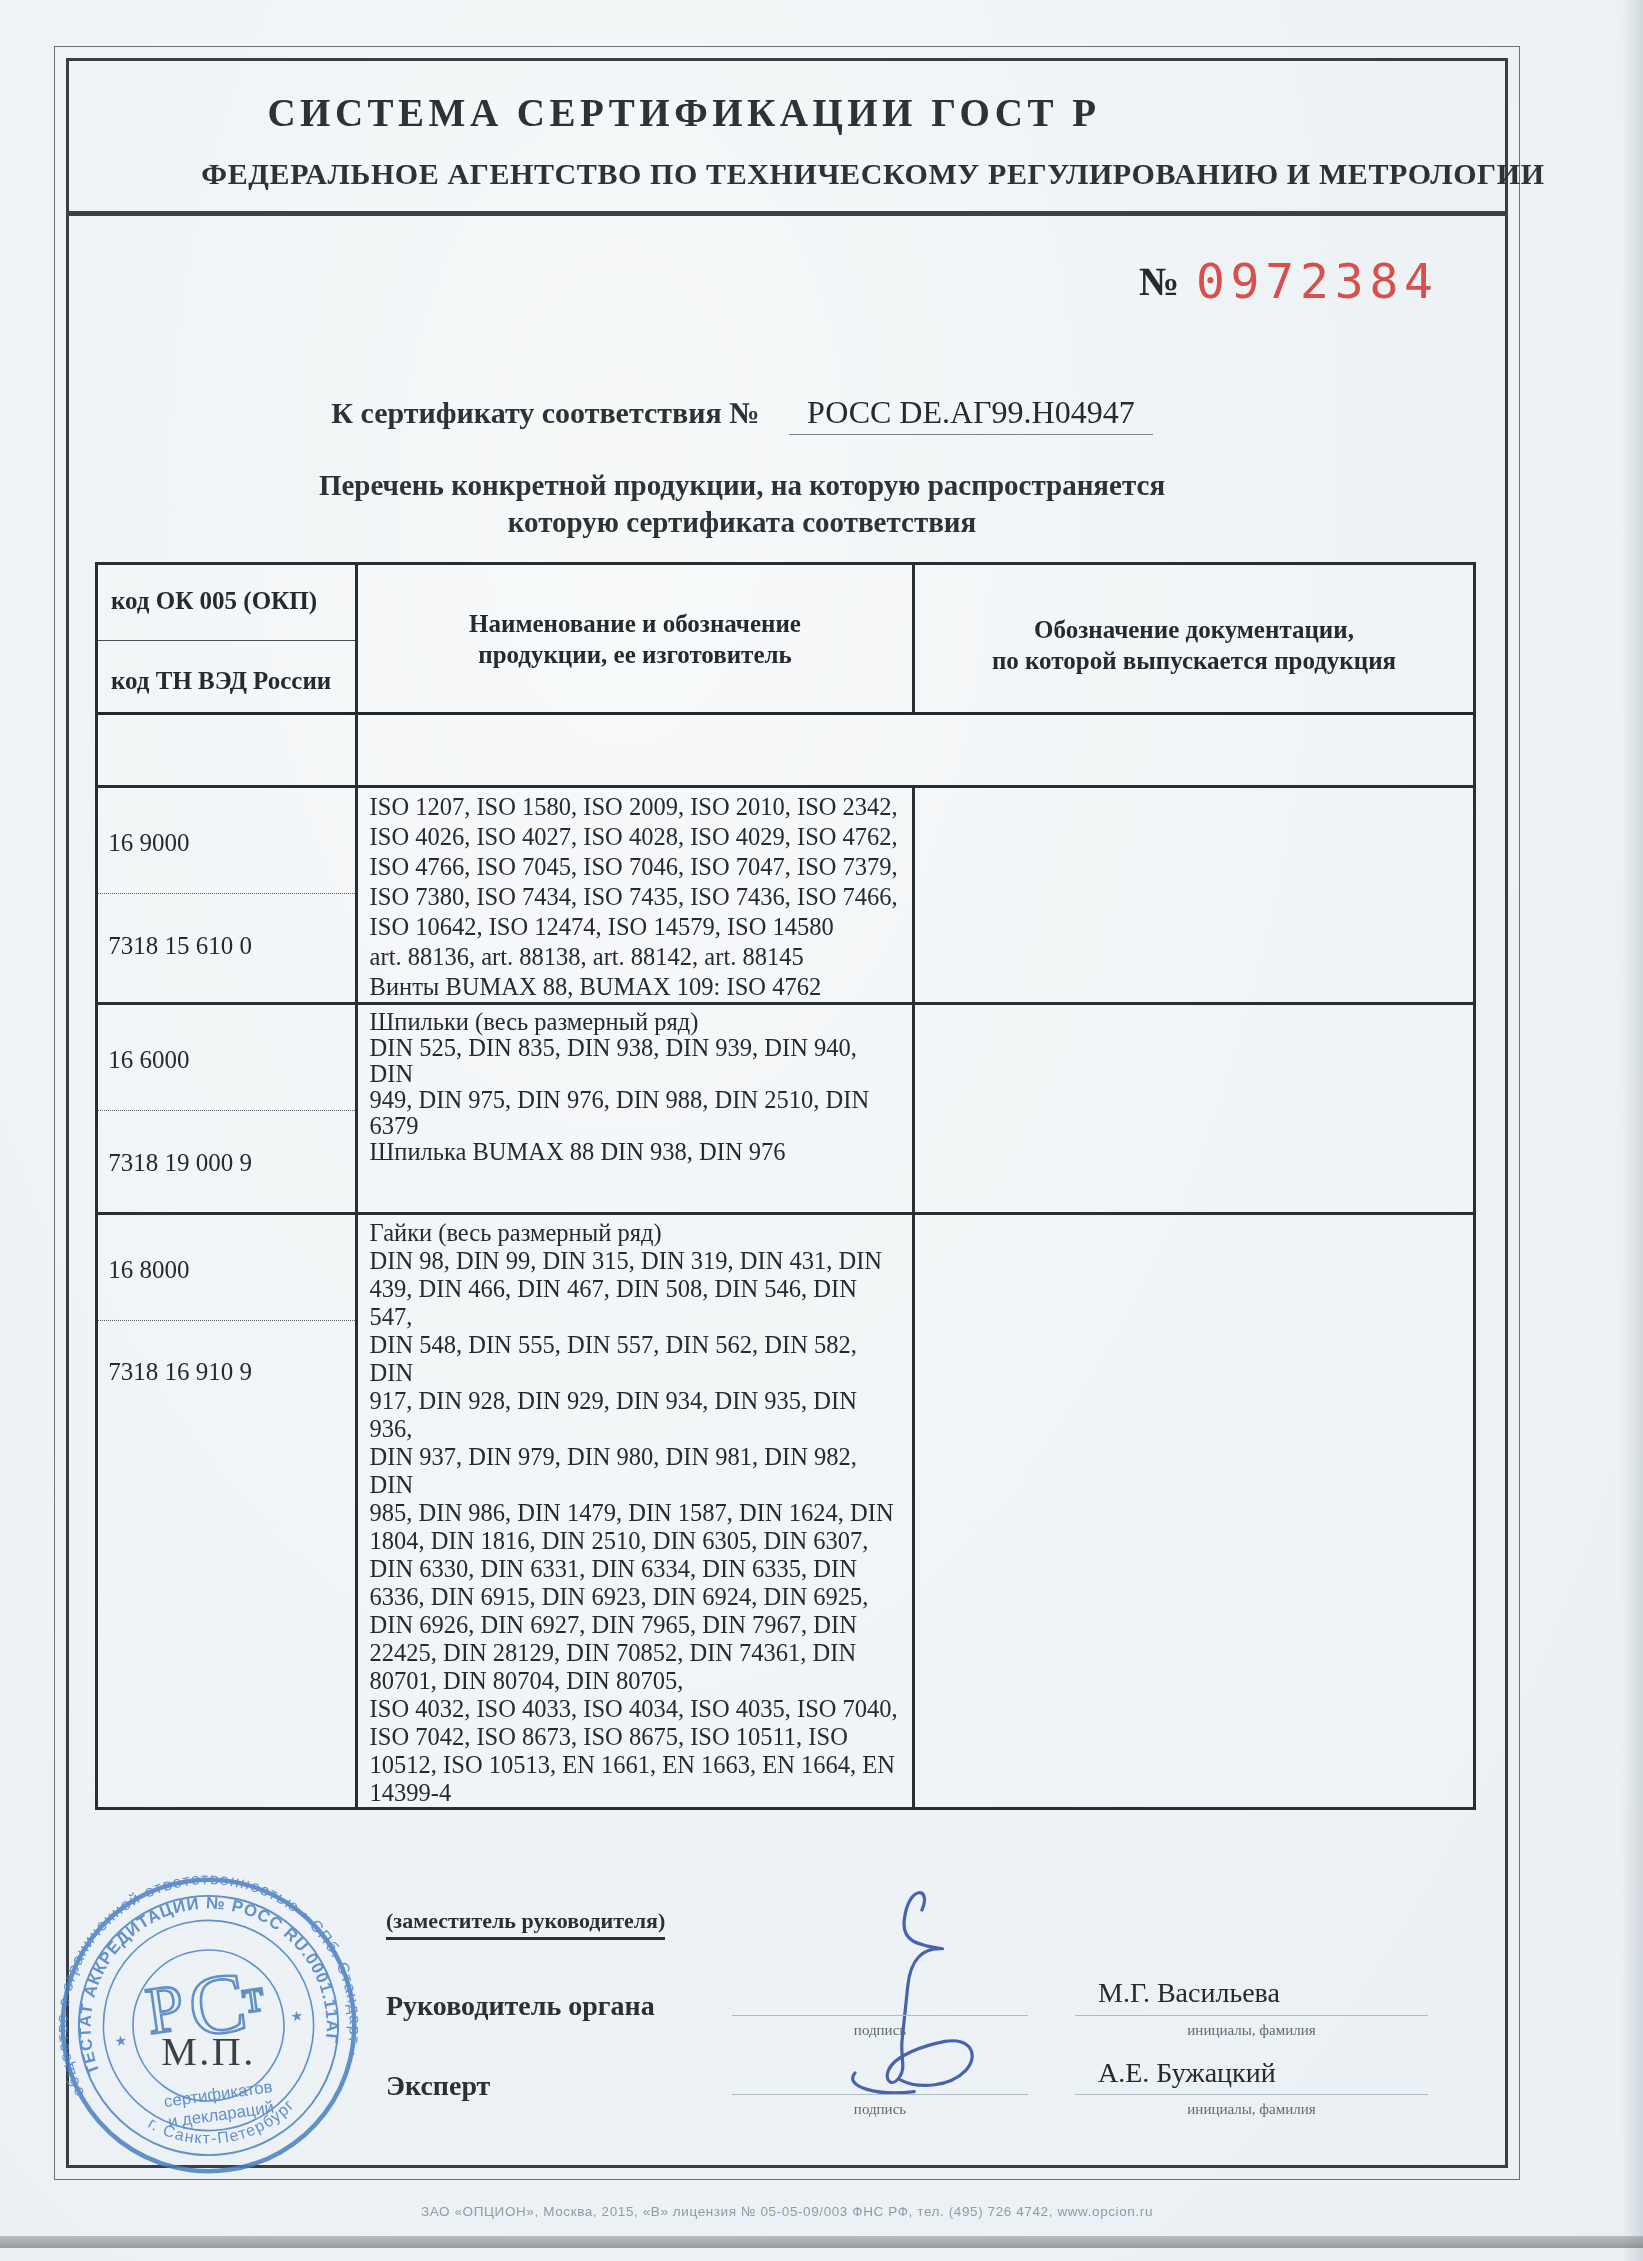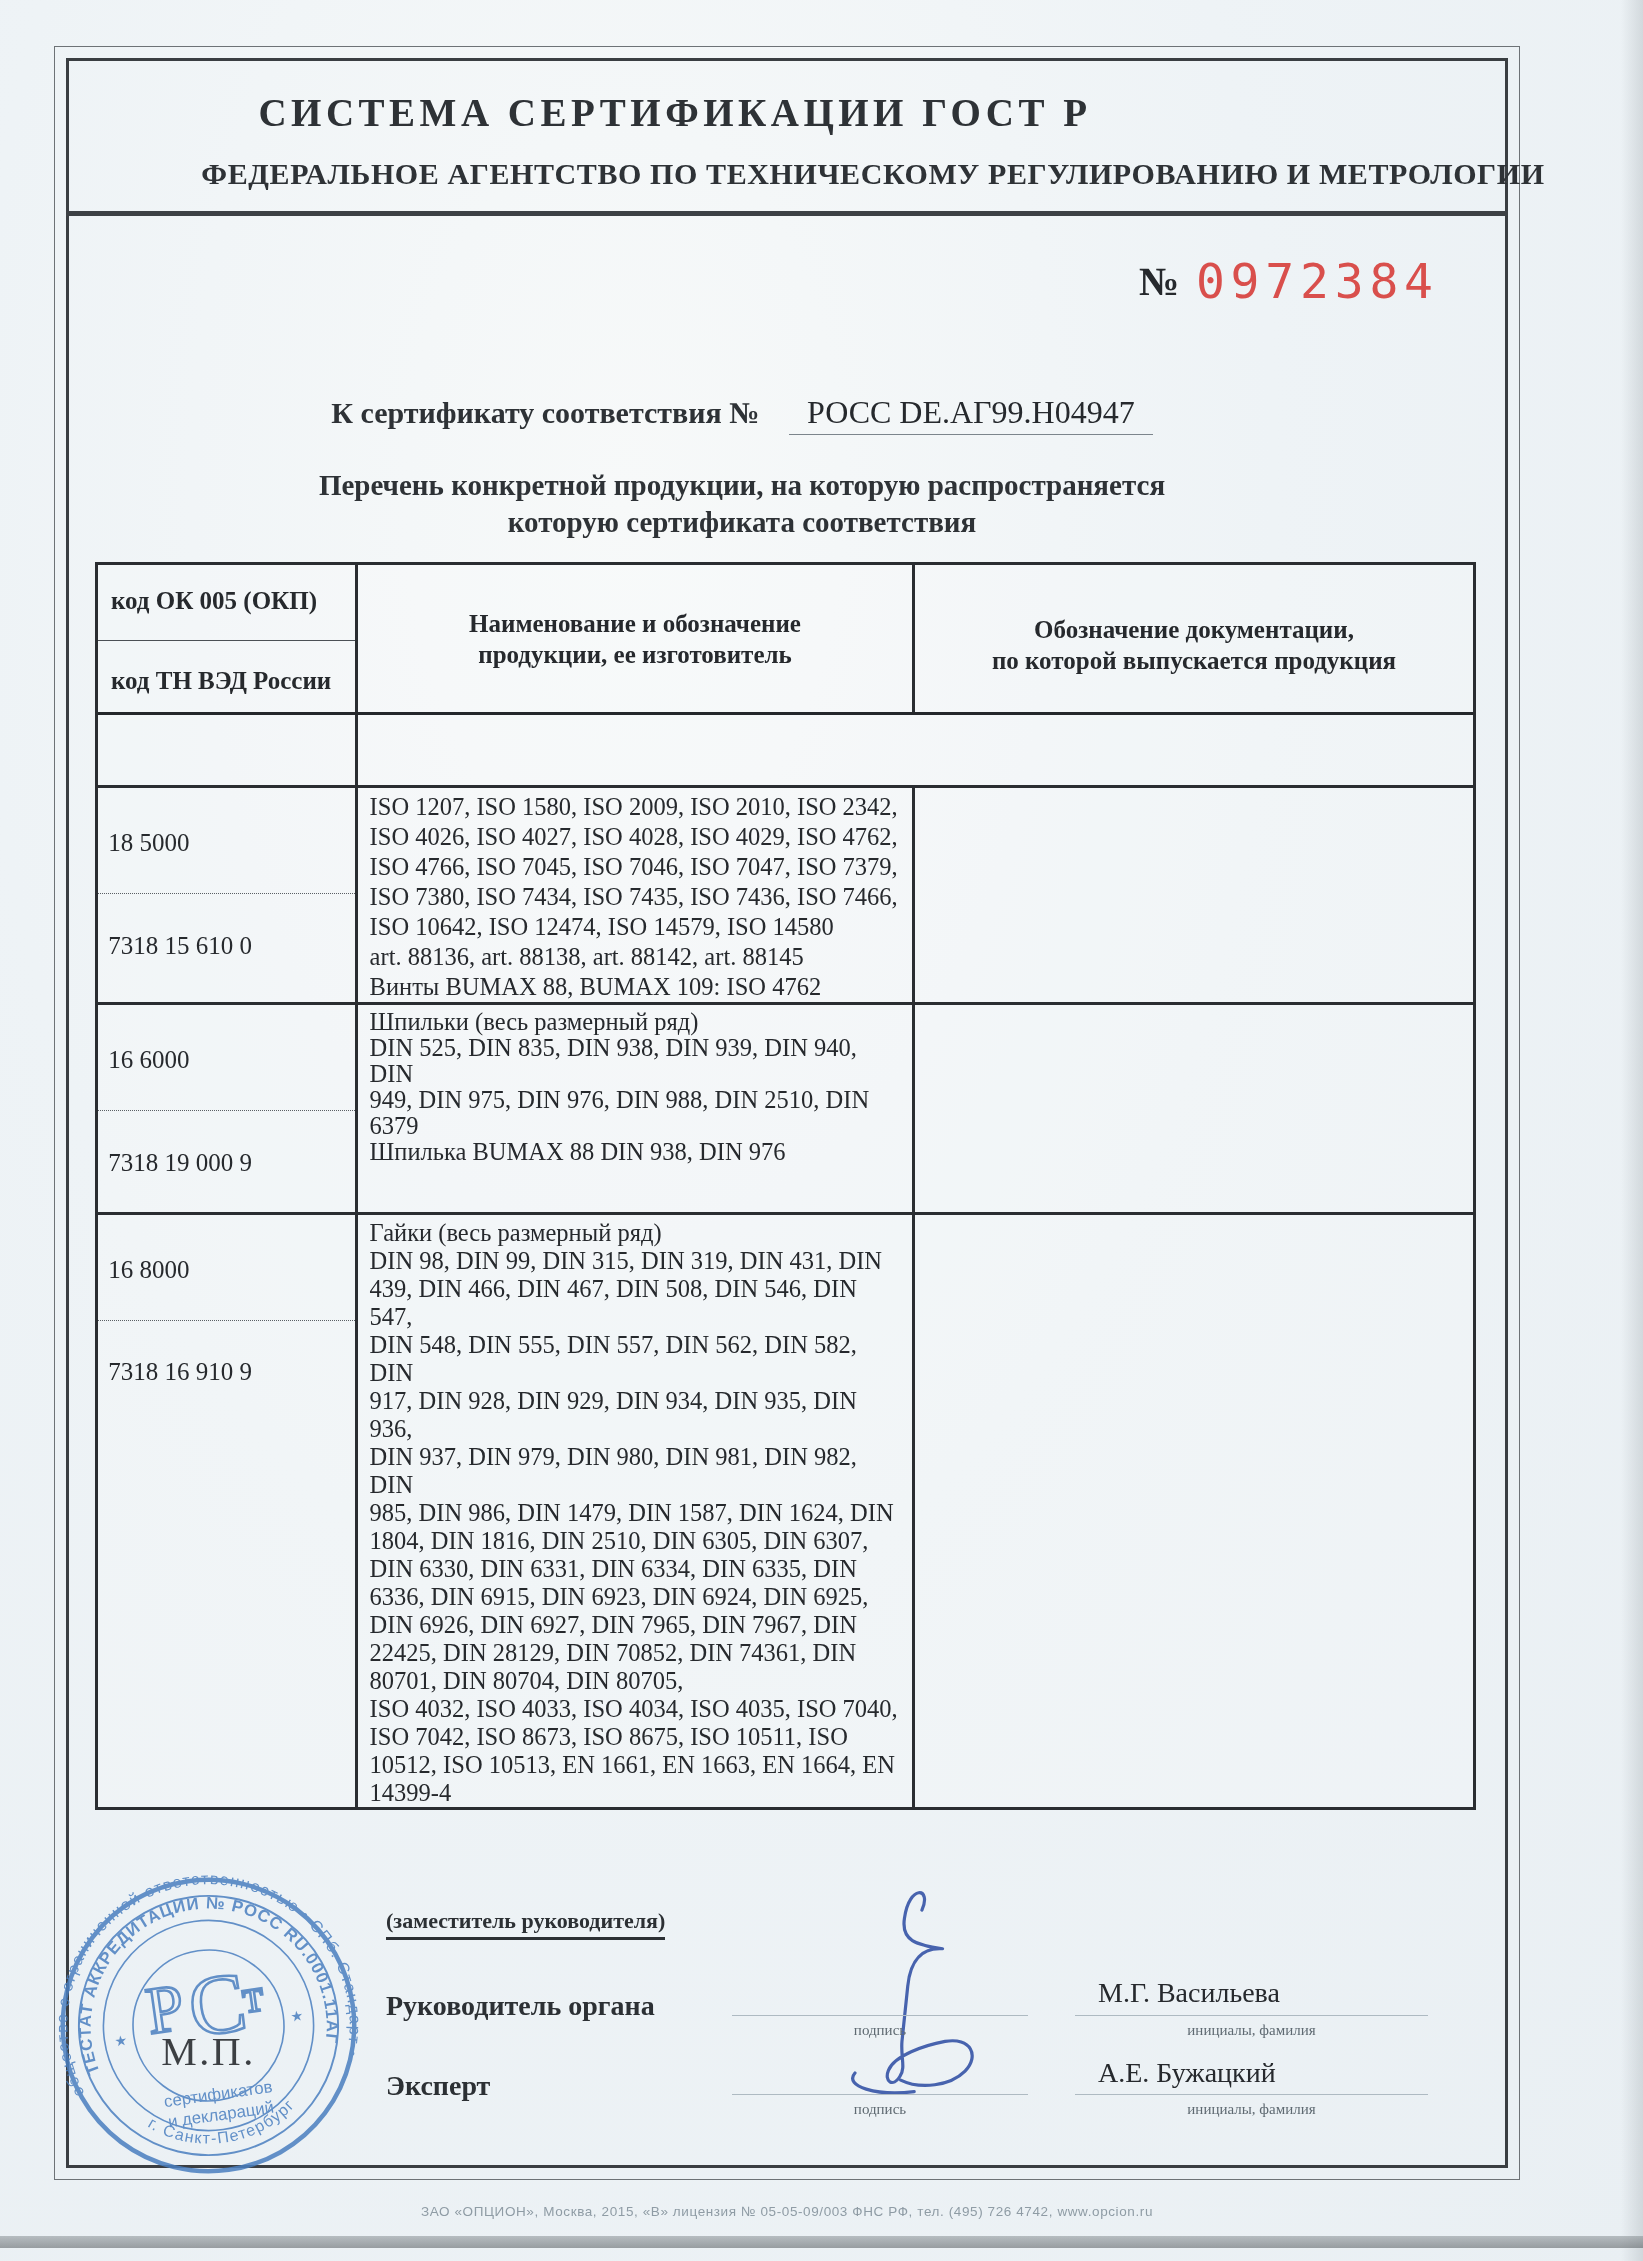--- a/index.html
+++ b/index.html
@@ -19,21 +19,21 @@
   .bottom-band{position:absolute;left:0;top:2236px;width:100%;height:11.6px;
     background:linear-gradient(180deg,#8b9296,#53585c);opacity:.55;}
   
   .outer-frame{position:absolute;left:54px;top:46px;width:1466px;height:2134px;
     border:1.9px solid #6d7276;box-sizing:border-box;}
   .inner-frame{position:absolute;left:66px;top:58px;width:1442px;height:2110px;
     border:3.2px solid #3a3e42;box-sizing:border-box;}
   .header-rule{position:absolute;left:66px;top:211px;width:1442px;height:4.5px;
     background:#3d4145;}
   
-  .title1{position:absolute;left:54px;top:90px;width:1242px;text-align:center;
+  .title1{position:absolute;left:63px;top:90px;width:1242px;text-align:center;
     font-size:39px;font-weight:bold;letter-spacing:4.5px;color:#2e3236;}
   .title2{position:absolute;left:66px;top:157px;width:1614px;text-align:center;
     font-size:30px;font-weight:bold;letter-spacing:0.6px;color:#2e3236;}
   
   .form-number{position:absolute;left:1139px;top:256px;display:flex;align-items:flex-start;}
   .no-sign{font-size:40px;font-weight:bold;color:#26292d;margin-right:16.7px;line-height:51px;}
   .no-digits{font-family:"DejaVu Sans Mono",monospace;font-size:48px;line-height:51px;
     color:#d94f4c;letter-spacing:5.8px;font-weight:normal;}
   
   .doc-title{position:absolute;left:66px;top:313px;width:1352px;text-align:center;
@@ -139,21 +139,21 @@
 по которой выпускается продукция</div>
     </div>
 
     <div class="t-row r1">
       <div class="cell content"></div>
       <div class="cell content"></div>
     </div>
 
     <div class="t-row r2">
       <div class="cell codes">
-        <div>18 5000</div>
+        <div>16 9000</div>
         <div class="dotted"></div>
         <div>7318 15 610 0</div>
       </div>
       <div class="cell content">ISO 1207, ISO 1580, ISO 2009, ISO 2010, ISO 2342,
 ISO 4026, ISO 4027, ISO 4028, ISO 4029, ISO 4762,
 ISO 4766, ISO 7045, ISO 7046, ISO 7047, ISO 7379,
 ISO 7380, ISO 7434, ISO 7435, ISO 7436, ISO 7466,
 ISO 10642, ISO 12474, ISO 14579, ISO 14580
 art. 88136, art. 88138, art. 88142, art. 88145
 Винты BUMAX 88, BUMAX 109: ISO 4762</div>

